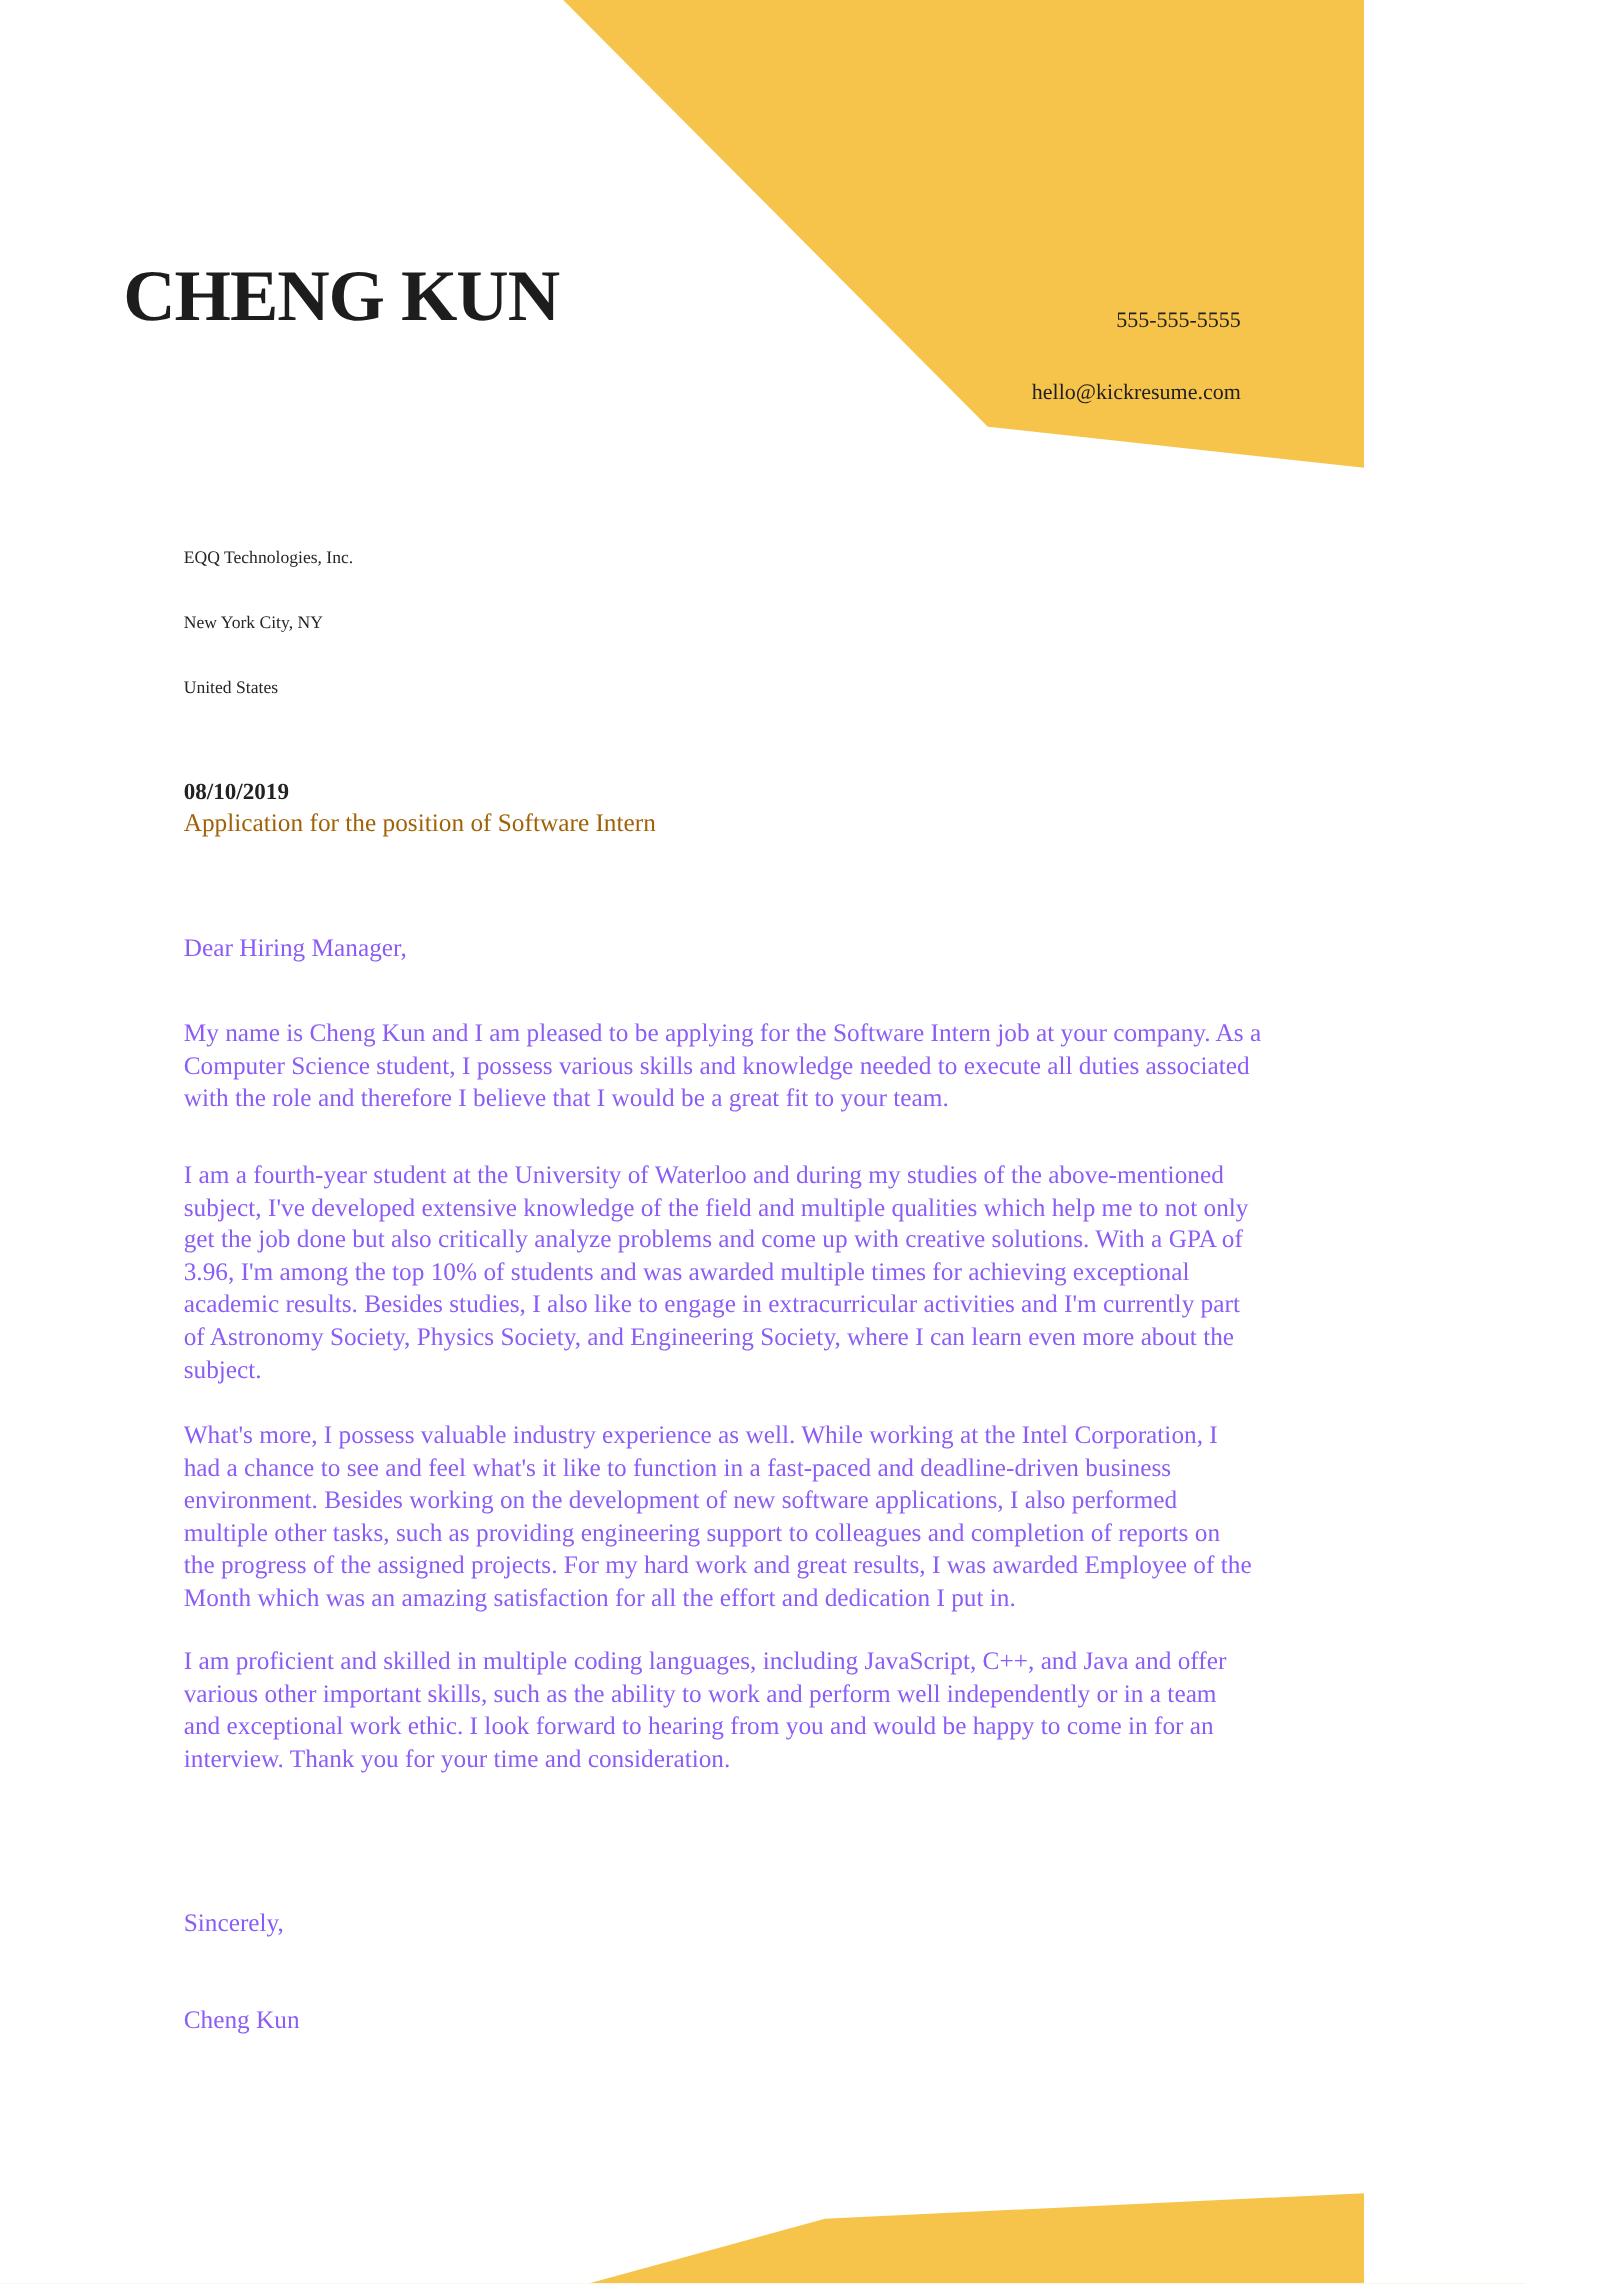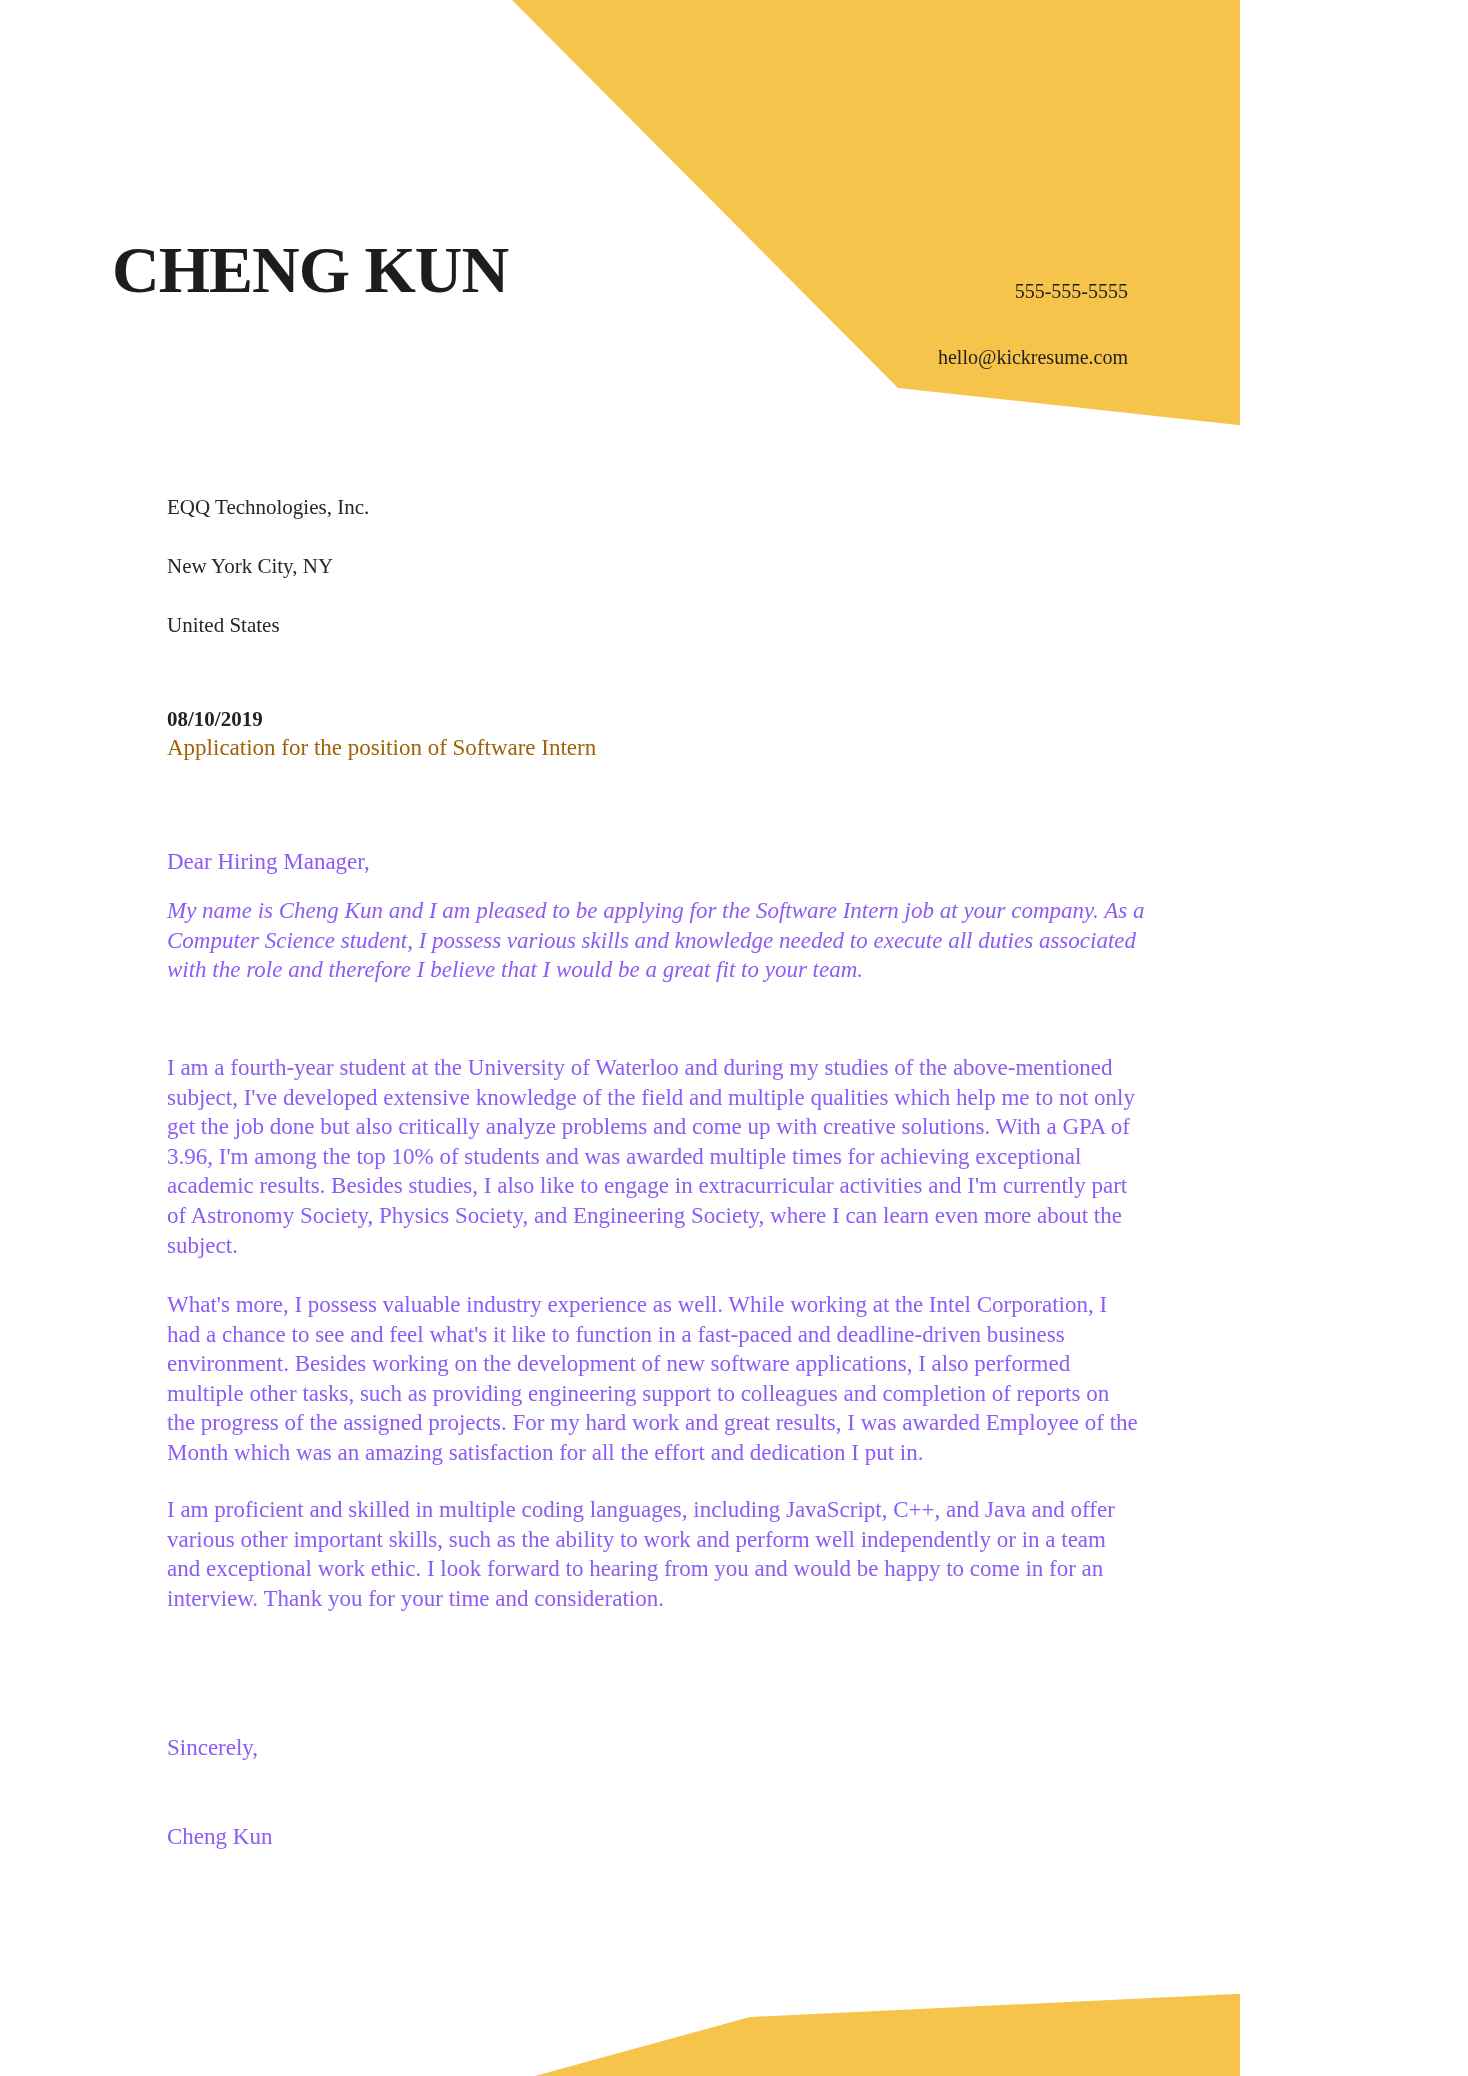--- a/index.html
+++ b/index.html
@@ -52,37 +52,37 @@
   .text-block {
     position: absolute;
     left: 167px;
     color: #8b5cf6;
     font-size: 23px;
     line-height: 29.6px;
     white-space: pre-line;
   }
   .recipient-address {
     top: 463px;
-    font-size: 21px;
+    font-size: 16px;
     line-height: 29.5px;
     color: #262626;
   }
   .date-line {
     top: 707px;
     font-size: 21px;
     line-height: 24px;
     font-weight: bold;
     color: #222222;
   }
   .subject-line {
     top: 733px;
     color: #a16207;
   }
   .salutation { top: 847px; }
-  .para-1 { top: 896px; font-style: italic; }
+  .para-1 { top: 924px; }
   .para-2 { top: 1053px; }
   .para-3 { top: 1290px; }
   .para-4 { top: 1495px; }
   .closing { top: 1733px; }
   .signature { top: 1822px; }
 </style>
 </head>
 <body>
 
 <div class="page">

